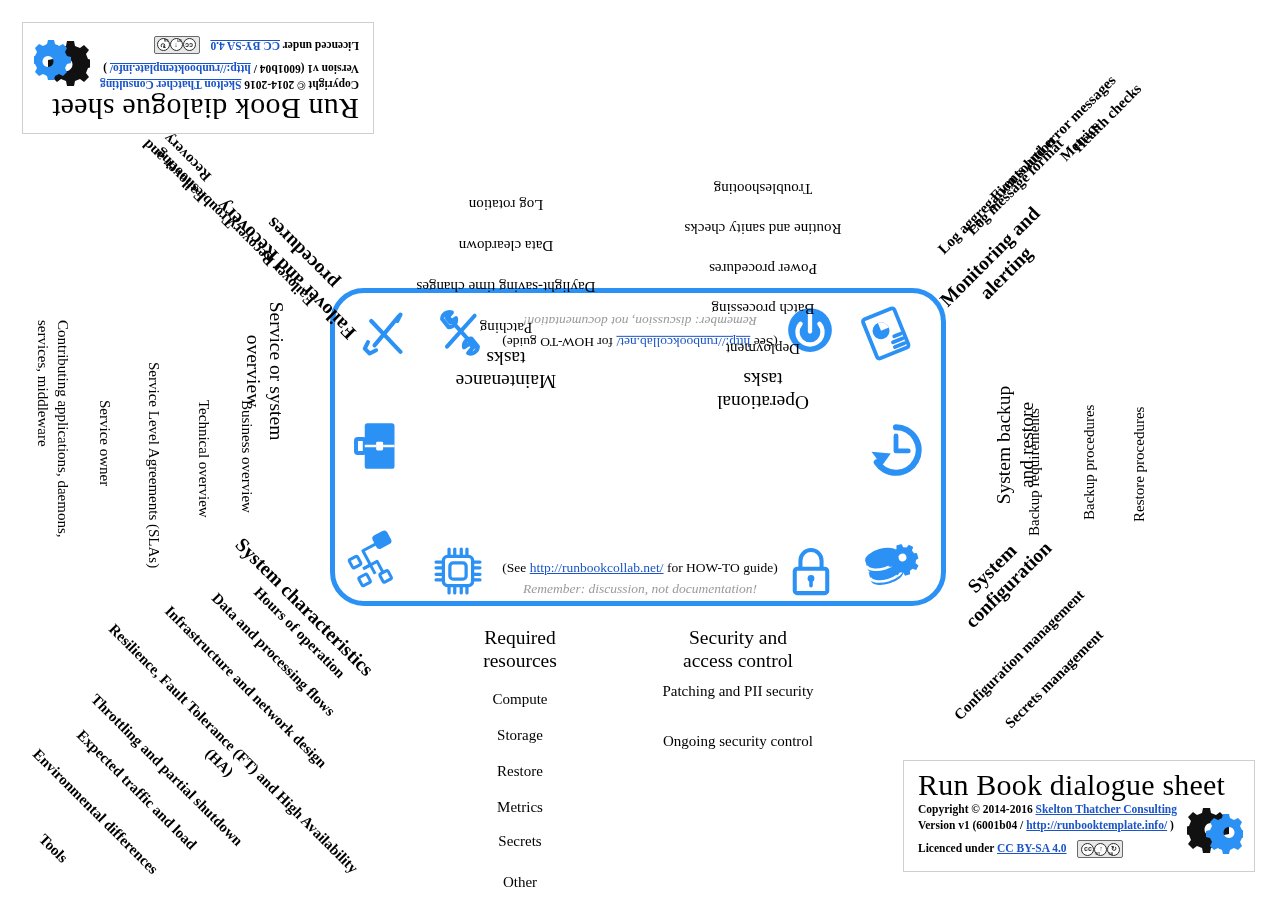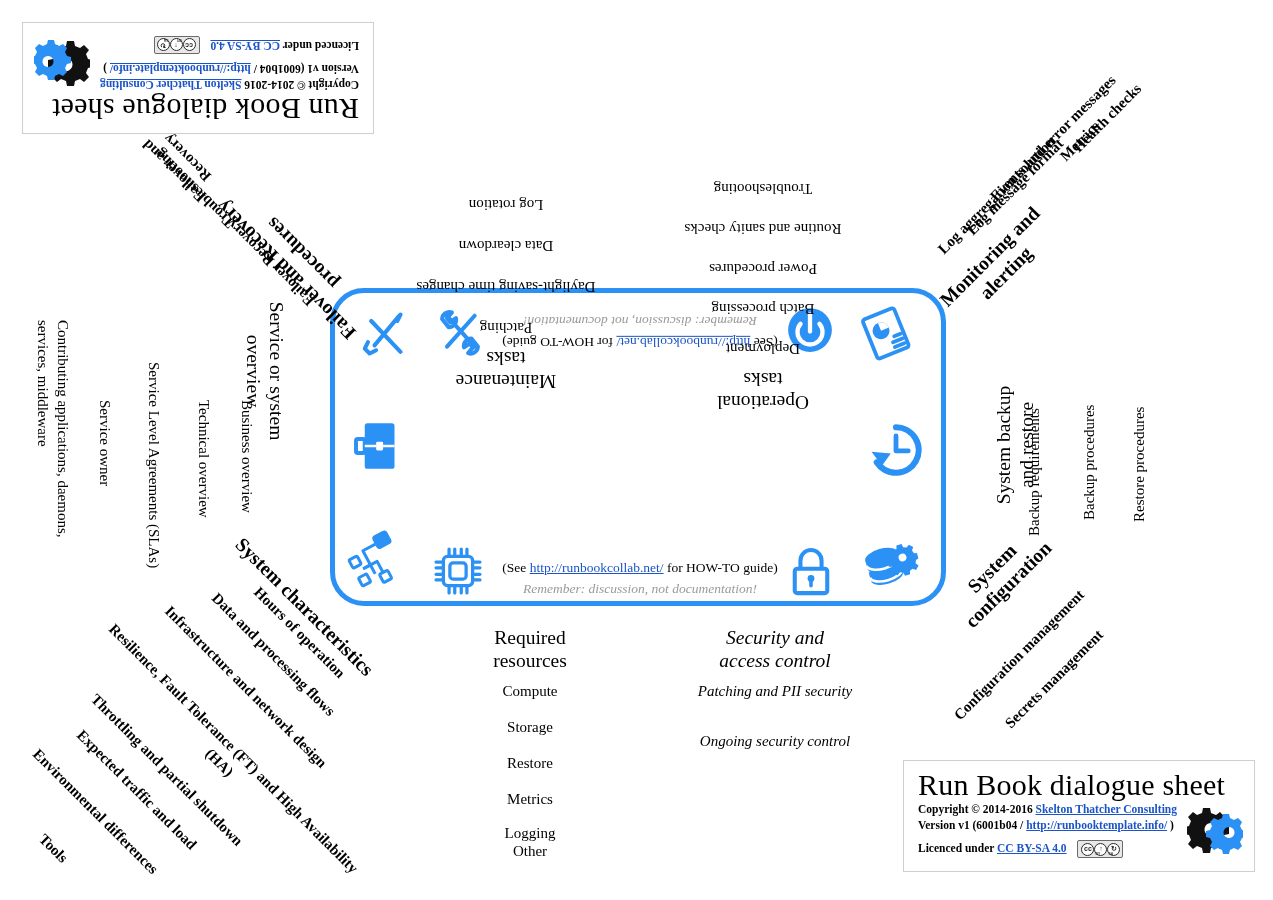--- a/index.html
+++ b/index.html
@@ -229,32 +229,32 @@
     <path d="M6 30 v10 a19 8.5 0 0 0 38 0 V30" fill="#2b91f5"></path>
     <path d="M6 22 a19 8.5 0 0 0 38 0" fill="none" stroke="#fff" stroke-width="3"></path>
     <path d="M6 36 a19 8.5 0 0 0 38 0" fill="none" stroke="#fff" stroke-width="3"></path>
     <g transform="translate(48,22)">
       <path fill="#2b91f5" d="M-3 -13 h6 l1 4 3.5 1.5 3.5-2.5 4 4 -2.5 3.5 1.5 3.5 4 1 v6 l-4 1 -1.5 3.5 2.5 3.5 -4 4 -3.5-2.5 -3.5 1.5 -1 4 h-6 l-1-4 -3.5-1.5 -3.5 2.5 -4-4 2.5-3.5 -1.5-3.5 -4-1 v-6 l4-1 1.5-3.5 -2.5-3.5 4-4 3.5 2.5 3.5-1.5z"></path>
       <circle cx="0" cy="2" r="4.5" fill="#fff"></circle>
     </g>
   </svg>
 </div>
 
-<div class="abs" style="left:430px;top:626px;width:200px;">
+<div class="abs" style="left:420px;top:626px;width:200px;">
   <div class="head">Required
 resources</div>
-  <div class="item" style="text-align:center;margin-top:10px;">Compute</div>
+  <div class="item" style="text-align:center;margin-top:18px;">Compute</div>
   <div class="item" style="text-align:center;margin-top:18px;">Storage</div>
   <div class="item" style="text-align:center;margin-top:18px;">Restore</div>
   <div class="item" style="text-align:center;margin-top:18px;">Metrics</div>
-  <div class="item" style="text-align:center;margin-top:16px;">Logging</div>
-  <div class="item" style="text-align:center;margin-top:0;">Other</div>
-</div>
-
-<div class="abs" style="left:675px;top:626px;width:200px;font-style:italic;">
+  <div class="item" style="text-align:center;margin-top:16px;">Secrets</div>
+  <div class="item" style="text-align:center;margin-top:23px;">Other</div>
+</div>
+
+<div class="abs" style="left:638px;top:626px;width:200px;">
   <div class="head">Security and
 access control</div>
   <div class="item" style="text-align:center;margin-top:10px;">Patching and PII security</div>
   <div class="item" style="text-align:center;margin-top:32px;">Ongoing security control</div>
 </div>
 
 <div class="abs flip" style="left:406px;top:196px;width:200px;">
   <div class="head">Maintenance
 tasks</div>
   <div class="item" style="text-align:center;margin-top:10px;">Patching</div>

